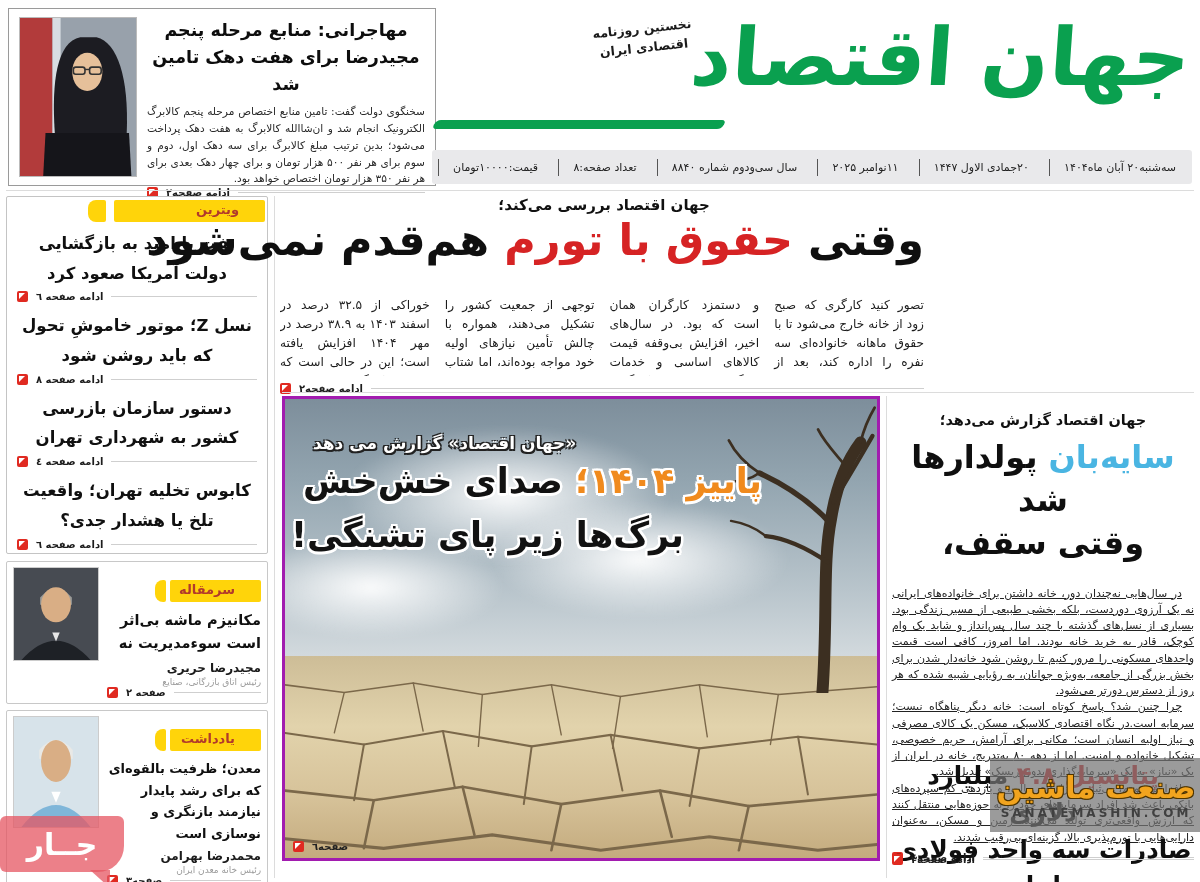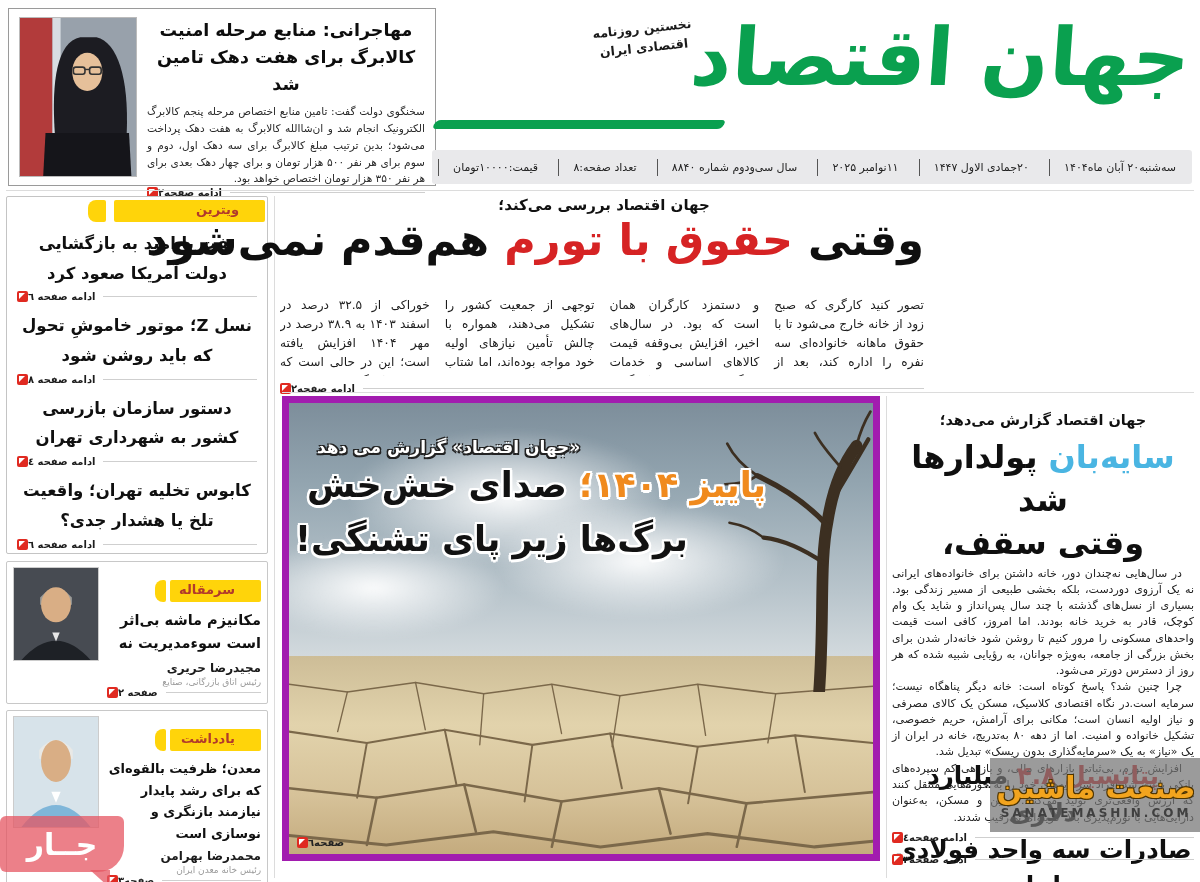--- a/index.html
+++ b/index.html
@@ -1,21 +1,21 @@
 <!DOCTYPE html>
 <html lang="fa" dir="rtl"><head>
 <meta charset="utf-8">
 <style>
   * { margin:0; padding:0; box-sizing:border-box; }
   body { background:#fff; font-family:"DejaVu Sans", sans-serif; }
   .page { position:relative; width:1200px; height:882px; background:#fff; overflow:hidden; direction:rtl; }
 
   
   .cline { display:flex; align-items:center; direction:ltr; }
-  .cmark { display:flex; align-items:center; gap:0; direction:ltr; cursor:pointer;justify-content:flex-end; }
+  .cmark { display:flex; align-items:center; gap:8px; direction:ltr; cursor:pointer;justify-content:flex-end; }
   .cicon { width:11px; height:11px; background:#e02a21; border-radius:2px; position:relative; flex:0 0 auto; }
   .cicon::after { content:""; position:absolute; left:2px; top:2px; border-left:6px solid #fff; border-bottom:6px solid transparent; }
   .clabel { font-size:10px; font-weight:bold; color:#1d1d1d; direction:rtl; white-space:nowrap; }
   .cline .rule { flex:1; border-top:1px solid #cfcfcf; margin-left:8px; }
 
   
   .tl-box { position:absolute; right:764px; left:8px; top:8px; height:178px; border:1px solid #9a9a9a; background:#fff; padding:8px 10px; display:flex; gap:10px; }
   .tl-content { flex:1; display:flex; flex-direction:column; }
   .tl-headline { font-size:17.5px; font-weight:bold; color:#0d0d0d; text-align:center; line-height:1.55; cursor:pointer; }
   .tl-body { margin-top:5px; font-size:10.6px; color:#2a2a2a; text-align:justify; line-height:1.58; }
@@ -60,42 +60,42 @@
   .main-story { position:absolute; left:280px; right:276px; top:196px; height:194px; }
   .mh-wrap { position:absolute; right:0; top:0; width:640px; text-align:center; }
   .m-kicker { font-size:15px; font-weight:bold; color:#111; cursor:pointer; }
   .m-headline { margin-top:2px; font-size:43px; font-weight:bold; color:#0f0f0f; line-height:1.15; white-space:nowrap; cursor:pointer; }
   .m-red { color:#d62324; }
   .mcols { position:absolute; left:0; right:0; top:100px; height:80px; display:flex; gap:15px; overflow:hidden; }
   .mcol { flex:1; font-size:12.2px; color:#1c1c1c; text-align:justify; line-height:1.55; }
   .main-story .cline { position:absolute; left:0; right:0; bottom:-4px; }
 
   
-  .photo { position:absolute; left:282px; top:396px; width:598px; height:465px; border:7px solid #a21caf; overflow:hidden; background:linear-gradient(180deg,#76track 0%,#fff 100%); }
+  .photo { position:absolute; left:282px; top:396px; width:598px; height:465px; border:3px solid #a21caf; overflow:hidden; background:linear-gradient(180deg,#76track 0%,#fff 100%); }
   .sky { position:absolute; inset:0; height:60%; background:linear-gradient(180deg,#7d8e9b 0%,#93a5b0 30%,#b9c5cc 70%,#d9dfe2 100%); }
   .cloud { position:absolute; border-radius:50%; background:radial-gradient(closest-side, rgba(255,255,255,.95), rgba(255,255,255,0)); filter:blur(4px); }
   .ground { position:absolute; left:0; right:0; bottom:0; height:44%; background:linear-gradient(180deg,#cdbd97 0%,#e2d3ac 35%,#d6c299 70%,#c4ab7e 100%); }
   .ground svg { position:absolute; inset:0; width:100%; height:100%; }
   .tree { position:absolute; right:0; top:0; width:40%; height:64%; }
   .ph-kicker { position:absolute; left:28px; top:34px; font-size:17px; font-weight:bold; color:#fff;
     text-shadow:-1.5px -1.5px 0 #222,1.5px -1.5px 0 #222,-1.5px 1.5px 0 #222,1.5px 1.5px 0 #222; cursor:pointer; }
   .ph-line { position:absolute; font-size:35px; font-weight:bold; color:#121212; white-space:nowrap;
     text-shadow:-2px -2px 0 #fff,2px -2px 0 #fff,-2px 2px 0 #fff,2px 2px 0 #fff,0 -2.5px 0 #fff,0 2.5px 0 #fff,2.5px 0 0 #fff,-2.5px 0 0 #fff; cursor:pointer; }
   .ph-l1 { left:18px; top:62px; }
   .ph-l2 { left:6px; top:116px; }
   .ph-orange { color:#f08a1d; }
   .photo .cline { position:absolute; left:8px; bottom:6px; }
   .photo .clabel { color:#222; }
 
   
   .rcol { position:absolute; left:892px; right:6px; top:396px; height:486px; }
   .r-kicker { margin-top:16px; text-align:center; font-size:14.5px; font-weight:bold; color:#111; cursor:pointer; }
   .r-headline { margin-top:8px; text-align:center; font-size:32px; font-weight:bold; color:#0f0f0f; line-height:1.35; cursor:pointer; }
   .r-blue { color:#4ab5e2; }
-  .r-body { margin-top:0; font-size:11px; color:#222; text-align:justify; line-height:1.48; }
+  .r-body { margin-top:20px; font-size:11px; color:#222; text-align:justify; line-height:1.48;text-decoration:underline; }
   .r-body p { text-indent:12px; }
   .rcol .cline.r-cont1 { margin-top:6px; }
   .rb-head { position:absolute; left:0; right:0; top:362px; text-align:center; font-size:24.5px; font-weight:bold; color:#0f0f0f; line-height:1.5; cursor:pointer; }
   .rb-red { color:#d62324; }
   .rcol .cline.r-cont2 { position:absolute; left:0; right:0; top:458px; }
 
   
   .wm-sanat { position:absolute; left:990px; right:-2px; top:758px; height:74px; background:rgba(116,116,116,.72); z-index:6;
     display:flex; flex-direction:column; align-items:center; justify-content:center; }
   .wm-sanat-fa { font-size:30px; font-weight:bold; color:#f2a41e; text-shadow:1px 1px 0 #4d3400,-1px -1px 0 #4d3400,1px -1px 0 #4d3400,-1px 1px 0 #4d3400; line-height:1.1; }
@@ -105,21 +105,21 @@
   .wm-jar::after { content:""; position:absolute; right:14px; bottom:-16px; border-top:18px solid rgba(230,85,98,.75); border-left:20px solid transparent; }
   .wm-jar-text { font-size:30px; font-weight:bold; color:#fff; letter-spacing:2px; }
 </style>
 </head>
 <body>
 
 <div class="page">
 
   <div class="tl-box">
     <div class="tl-content">
-      <div class="tl-headline">مهاجرانی: منابع مرحله امنیت کالابرگ برای هفت دهک تامین شد</div>
+      <div class="tl-headline">مهاجرانی: منابع مرحله پنجم مجیدرضا برای هفت دهک تامین شد</div>
       <div class="tl-body">سخنگوی دولت گفت: تامین منابع اختصاص مرحله پنجم کالابرگ الکترونیک انجام شد و ان‌شاالله کالابرگ به هفت دهک پرداخت می‌شود؛ بدین ترتیب مبلغ کالابرگ برای سه دهک اول، دوم و سوم برای هر نفر ۵۰۰ هزار تومان و برای چهار دهک بعدی برای هر نفر ۳۵۰ هزار تومان اختصاص خواهد بود.</div>
       <div class="cline">
         <span class="cmark">
           <span class="cicon"></span>
           <span class="clabel">ادامه صفحه۲</span>
         </span>
         <span class="rule"></span>
       </div>
     </div>
     <div class="tl-photo">

